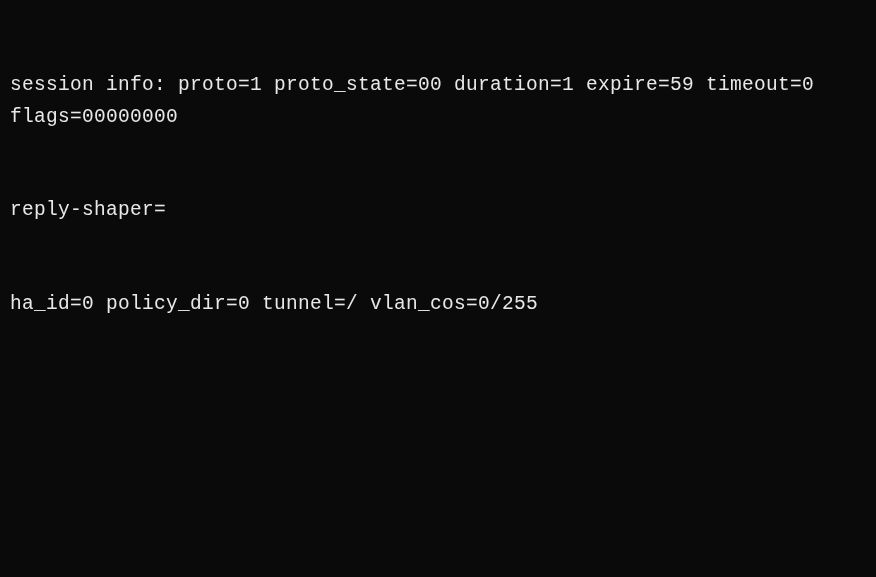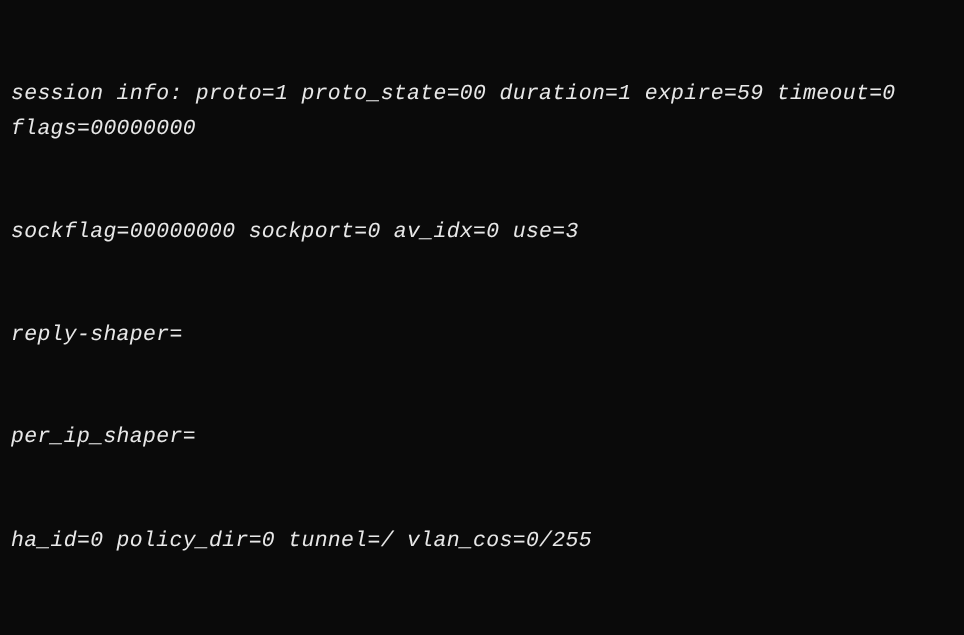--- a/index.html
+++ b/index.html
@@ -19,31 +19,28 @@
       overflow: hidden;
       letter-spacing: 0.3px;
       font-stretch: condensed;
     }
     .terminal-output {
       white-space: pre-wrap;
       word-wrap: break-word;
     }
     .line {
       display: block;
-      font-style: italic;
     }
   </style>
 </head>
 <body>
 
 <div class="terminal-output">
   <span class="line">session info: proto=1 proto_state=00 duration=1 expire=59 timeout=0 flags=00000000</span>
-  <span class="line">sockflag=00000000 sockport=0 av_idx=0 use=3</span>
   <span class="line">reply-shaper=</span>
-  <span class="line">per_ip_shaper=</span>
   <span class="line">ha_id=0 policy_dir=0 tunnel=/ vlan_cos=0/255</span>
   
   
   
   
   
   
   
   
   

